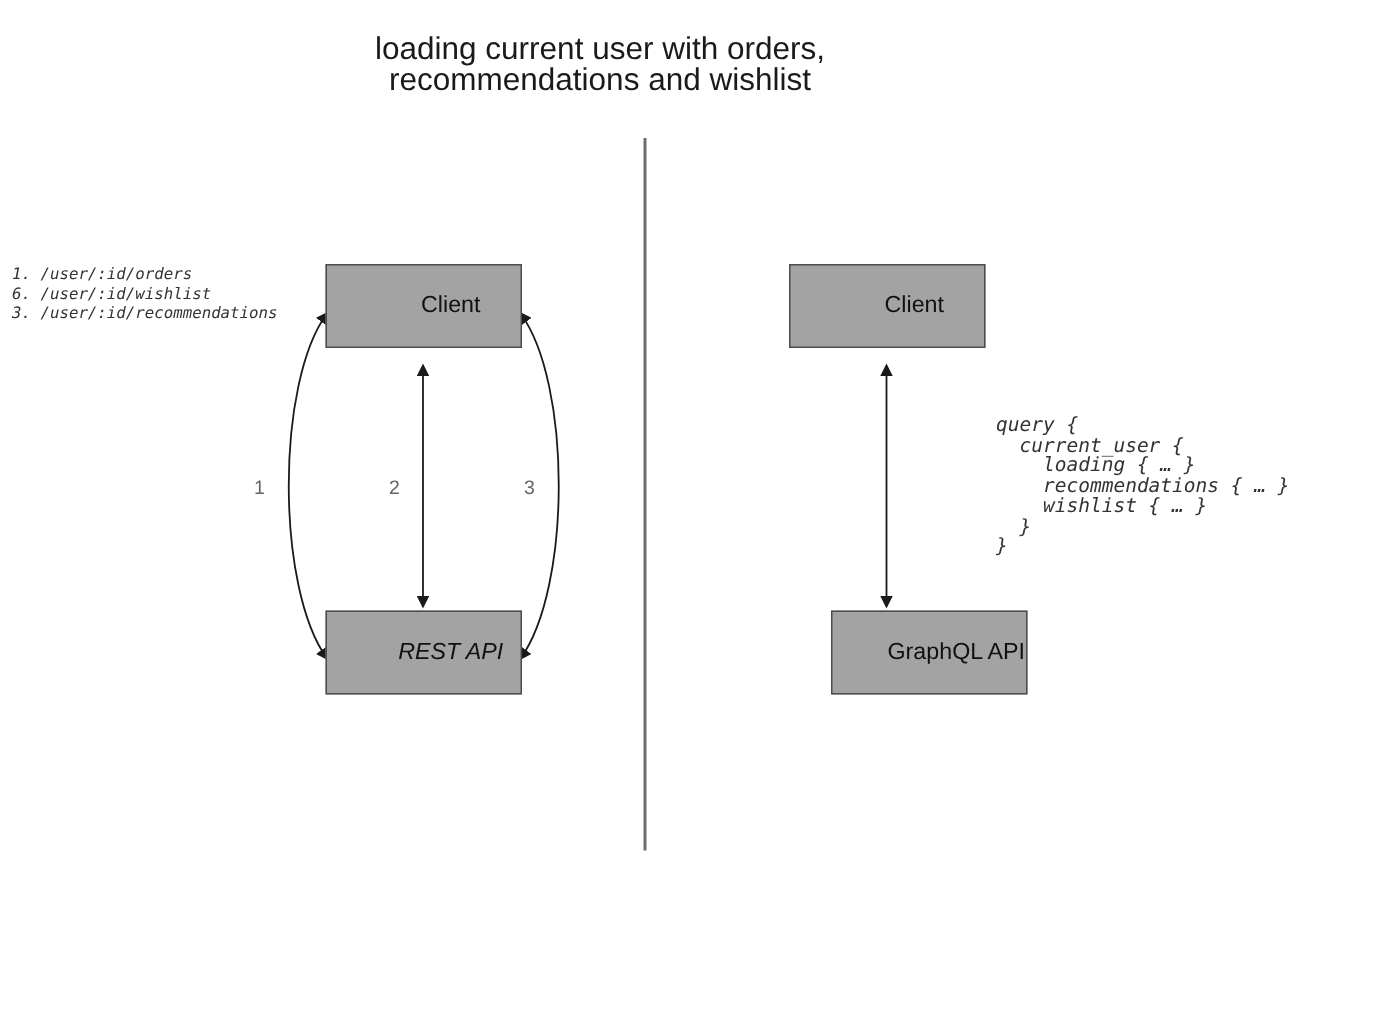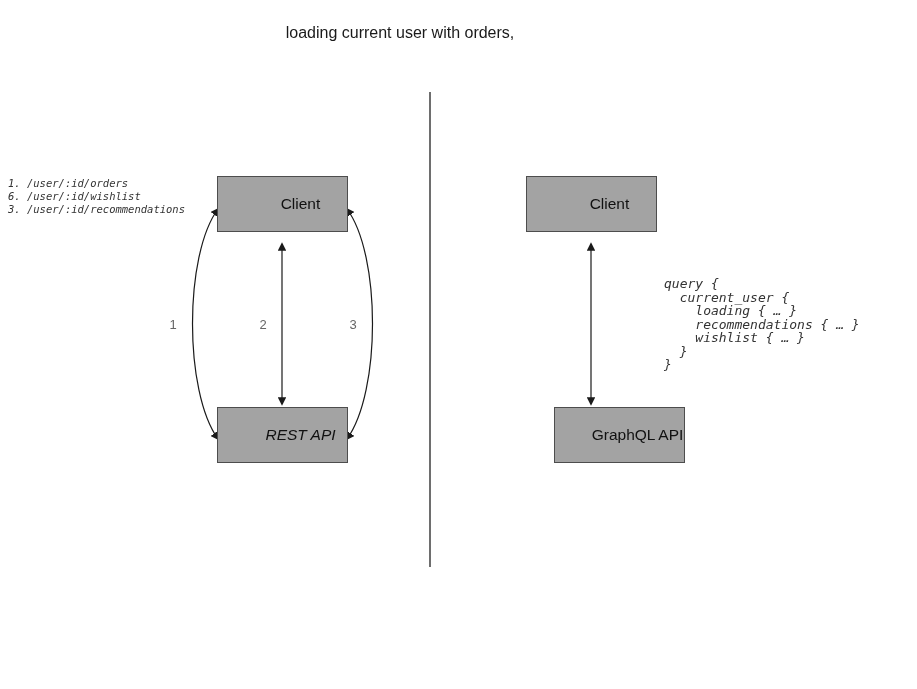--- a/index.html
+++ b/index.html
@@ -11,21 +11,21 @@
     background: #ffffff;
     font-family: "Liberation Sans", sans-serif;
     overflow: hidden;
   }
   .title {
     position: absolute;
     top: 22px;
     left: 100px;
     width: 600px;
     text-align: center;
-    font-size: 16px;
+    font-size: 21px;
     line-height: 21px;
     color: #1a1a1a;
   }
   .divider {
     position: absolute;
     left: 429px;
     top: 92px;
     width: 1.5px;
     height: 475px;
     background: #6e6e6e;
@@ -81,20 +81,21 @@
   .lbl-2 { left: 256px; top: 317px; }
   .lbl-3 { left: 346px; top: 317px; }
 </style>
 </head>
 <body>
 
 <div class="canvas">
 
   <div class="title">
     <div>loading current user with orders,</div>
+    <div>recommendations and wishlist</div>
   </div>
 
   <div class="divider"></div>
 
   <svg class="arrows-layer" width="917" height="689" viewBox="0 0 917 689" xmlns="http://www.w3.org/2000/svg">
     <defs>
       <marker id="ah" viewBox="0 0 10 10" refX="8" refY="5" markerWidth="7" markerHeight="7" orient="auto-start-reverse">
         <path d="M0,0 L10,5 L0,10 z" fill="#1a1a1a"></path>
       </marker>
     </defs>

